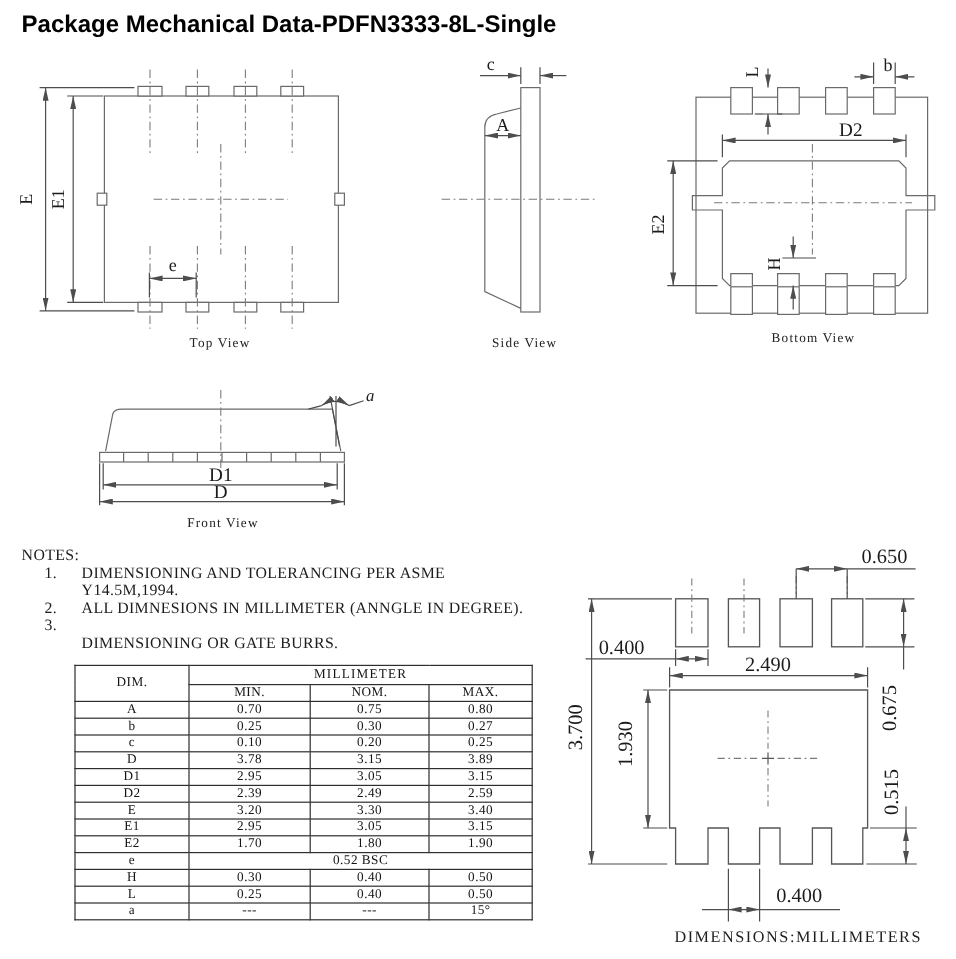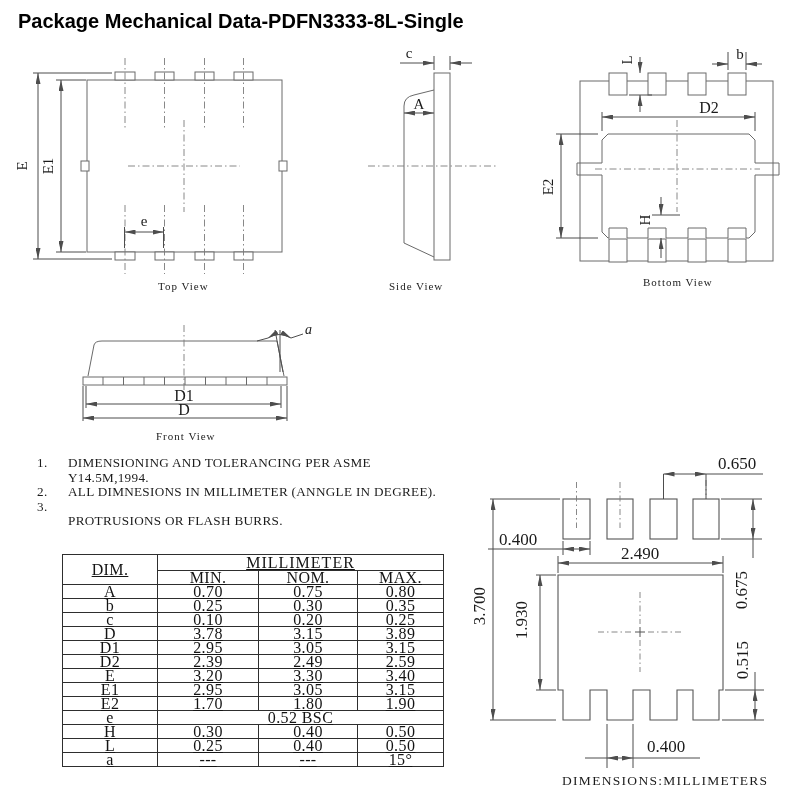--- a/index.html
+++ b/index.html
@@ -9,21 +9,21 @@
          font-weight:bold;font-size:20px;color:#000;}
   .caption{position:absolute;font-size:11px;letter-spacing:1px;color:#222;}
   svg{position:absolute;overflow:visible;}
   svg text{font-family:"Liberation Serif",serif;fill:#1b1b1b;}
   .notes{position:absolute;left:18px;top:456px;width:430px;font-size:13.2px;
          letter-spacing:.3px;line-height:14.6px;color:#1c1c1c;}
   .note-row{display:flex;}
   .note-num{width:31px;padding-left:19px;flex:0 0 auto;}
   .note-body{flex:1;}
   table.dims{position:absolute;left:62px;top:554px;border-collapse:collapse;
-             table-layout:fixed;font-size:16px;letter-spacing:.4px;color:#141414;text-decoration:underline;}
+             table-layout:fixed;font-size:11px;letter-spacing:.4px;color:#141414;}
   table.dims td{border:1px solid #2e2e2e;text-align:center;padding:0;height:13px;
                 line-height:13px;}
   table.dims .hrow1 td{height:15px;line-height:15px;}
   .lp-footer{position:absolute;left:562px;top:773px;font-size:13.5px;letter-spacing:1.3px;
              color:#1c1c1c;}
 </style>
 </head>
 <body>
 
 <div id="page">
@@ -86,21 +86,21 @@
     <line x1="368" y1="166" x2="498" y2="166" stroke="#7a7a7a" stroke-width="0.9" stroke-dasharray="7 3 1.5 3"></line>
     <g stroke="#4d4d4d" stroke-width="1" fill="none">
       <path d="M434,56 V70 M450,56 V70"></path>
       <line x1="400" y1="63" x2="434" y2="63" marker-end="url(#ah-side)"></line>
       <line x1="472" y1="63" x2="450" y2="63" marker-end="url(#ah-side)"></line>
       <line x1="404" y1="113" x2="434" y2="113" marker-start="url(#ah-side)" marker-end="url(#ah-side)"></line>
     </g>
     <text x="409" y="58" font-size="15" text-anchor="middle">c</text>
     <text x="419" y="109" font-size="15" text-anchor="middle">A</text>
   </svg>
-  <div class="caption" style="left:389px;top:280px">Side View</div>
+  <div class="caption" style="left:410px;top:280px">Side View</div>
 
   <svg style="left:550px;top:40px" width="247" height="260" viewBox="550 40 247 260">
     <defs>
       <marker id="ah-bot" viewBox="0 0 11 5" refX="11" refY="2.5" markerWidth="11" markerHeight="5" orient="auto-start-reverse" markerUnits="userSpaceOnUse">
         <path d="M0,0 L11,2.5 L0,5 z" fill="#4d4d4d"></path>
       </marker>
     </defs>
     <g stroke="#6a6a6a" fill="#fff" stroke-width="1">
       <rect x="580" y="81" width="193" height="180"></rect>
       <g>
@@ -169,33 +169,34 @@
       <line x1="86" y1="404" x2="281" y2="404" marker-start="url(#ah-front)" marker-end="url(#ah-front)"></line>
       <line x1="83" y1="418" x2="287" y2="418" marker-start="url(#ah-front)" marker-end="url(#ah-front)"></line>
     </g>
     <text x="305" y="334" font-size="14" font-style="italic">a</text>
     <text x="184" y="401" font-size="16" text-anchor="middle">D1</text>
     <text x="184" y="415" font-size="16" text-anchor="middle">D</text>
   </svg>
   <div class="caption" style="left:156px;top:430px">Front View</div>
 
   <div class="notes">
+    <div>NOTES:</div>
     <div class="note-row">
       <span class="note-num">1.</span>
       <span class="note-body"><span>DIMENSIONING AND TOLERANCING PER ASME</span><br>
       <span>Y14.5M,1994.</span></span>
     </div>
     <div class="note-row">
       <span class="note-num">2.</span>
       <span class="note-body">ALL DIMNESIONS IN MILLIMETER (ANNGLE IN DEGREE).</span>
     </div>
     <div class="note-row">
       <span class="note-num">3.</span>
       <span class="note-body"><br>
-      <span>PROTRUSIONS OR FLASH BURRS.</span></span>
+      <span>DIMENSIONING OR GATE BURRS.</span></span>
     </div>
   </div>
 
   <table class="dims">
     <colgroup>
         <col style="width:95px">
         <col style="width:101px">
         <col style="width:99px">
         <col style="width:86px">
       </colgroup>
@@ -212,21 +213,21 @@
     <tr>
           <td>A</td>
           <td>0.70</td>
           <td>0.75</td>
           <td>0.80</td>
         </tr>
     <tr>
           <td>b</td>
           <td>0.25</td>
           <td>0.30</td>
-          <td>0.35</td>
+          <td>0.27</td>
         </tr>
     <tr>
           <td>c</td>
           <td>0.10</td>
           <td>0.20</td>
           <td>0.25</td>
         </tr>
     <tr>
           <td>D</td>
           <td>3.78</td>

